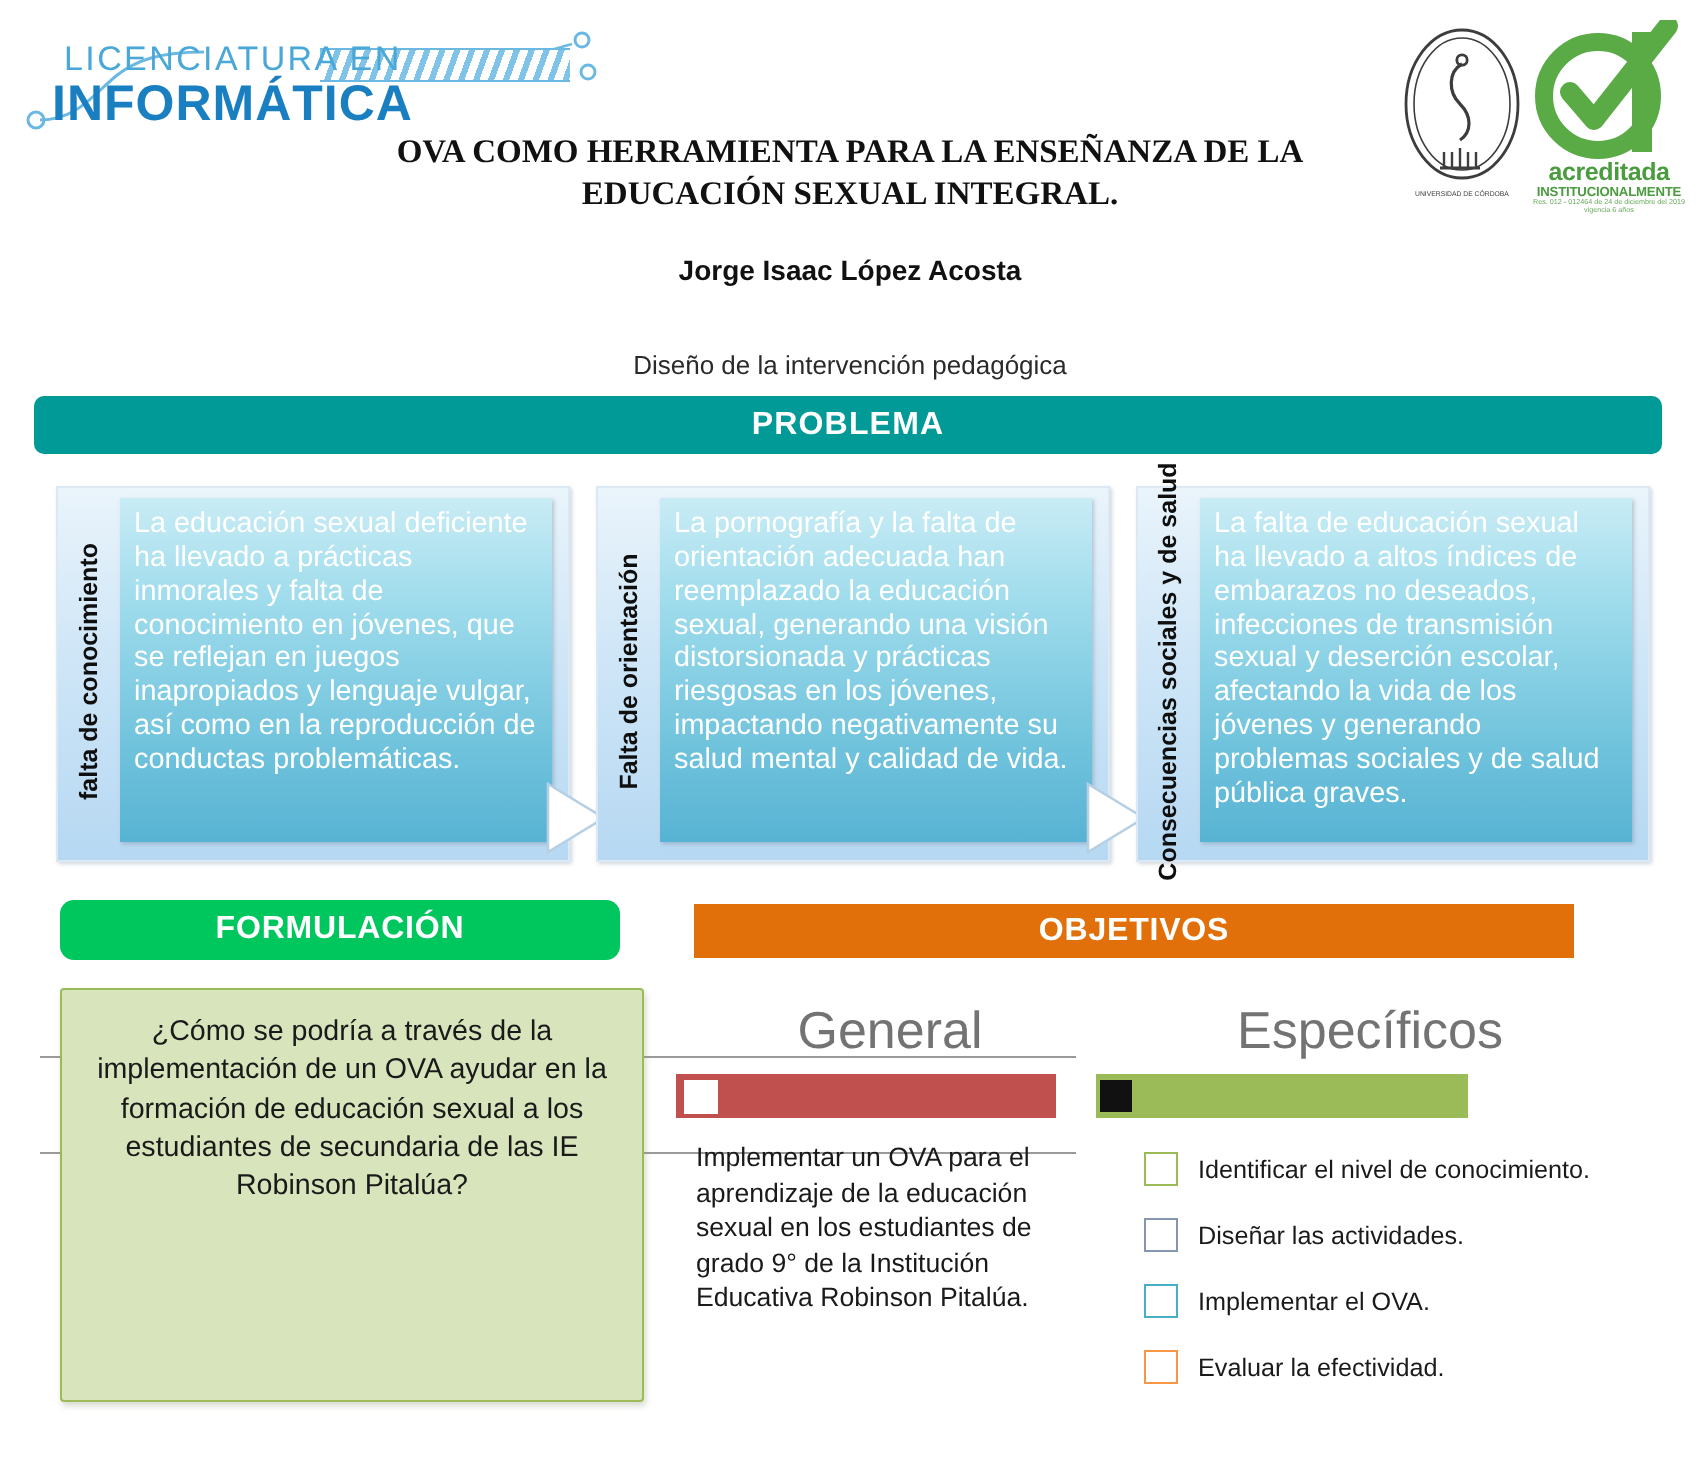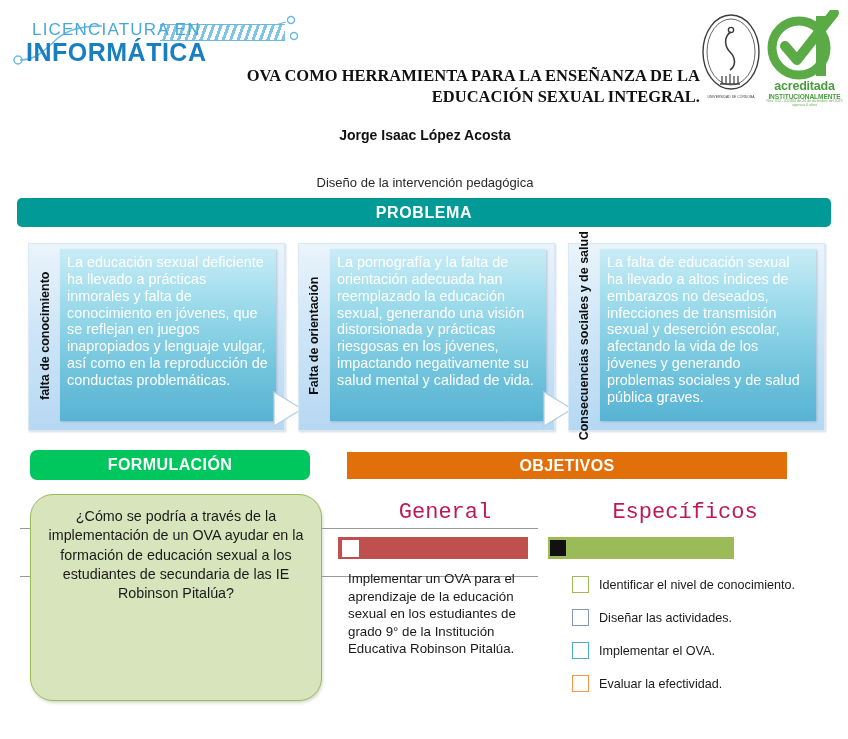--- a/index.html
+++ b/index.html
@@ -40,21 +40,21 @@
   .logo-right{position:absolute;left:700px;top:6px;width:145px;height:105px;}
   .seal{position:absolute;left:0px;top:6px;width:62px;height:88px;}
   .acred-check{position:absolute;left:66px;top:4px;width:78px;height:72px;}
   .acred-txt{position:absolute;left:62px;top:74px;width:85px;text-align:center;}
   .acred-t1{font-size:12.5px;font-weight:bold;color:#4a9c3f;letter-spacing:-0.2px;line-height:1;}
   .acred-t2{font-size:6.6px;font-weight:bold;color:#4a9c3f;letter-spacing:-0.1px;line-height:1.2;}
   .acred-t3{font-size:3.6px;color:#6aaa5e;line-height:1.1;}
 
   .title{
     position:absolute;left:150px;top:66px;width:550px;
-    text-align:right;font-family:"Liberation Serif",serif;
+    text-align:center;font-family:"Liberation Serif",serif;
     font-weight:bold;font-size:16.5px;color:#111;line-height:1.25;
   }
   .authors{
     position:absolute;left:150px;top:126px;width:550px;
     text-align:center;font-weight:bold;font-size:14px;color:#111;line-height:1.3;
   }
   .subtitle{
     position:absolute;left:150px;top:175px;width:550px;
     text-align:center;font-size:13px;color:#2a2a2a;
   }
@@ -108,34 +108,34 @@
     color:#ffffff;font-size:14.4px;line-height:1.17;
   }
   .arrow-con{
     position:absolute;top:388px;width:34px;height:41px;
   }
   .arrow-con svg{display:block;}
 
   
   .form-box{
     position:absolute;left:30px;top:494px;width:290px;height:205px;
-    background:#d8e4bc;border:1.5px solid #9bbb59;border-radius:23px;
+    background:#d8e4bc;border:1.5px solid #9bbb59;border-radius:2px;
     box-shadow:1px 2px 3px rgba(140,150,120,0.35);
   }
   .form-box p{
     margin:0;padding:12px 10px 0 10px;text-align:center;
     font-size:14.3px;color:#1a1a1a;line-height:1.35;
   }
 
   
   .cline{position:absolute;background:#9a9a9a;height:1px;}
 
   
   .obj-head{
-    position:absolute;text-align:center;font-size:22px;color:#be185d;font-weight:400;font-family:Liberation Mono, monospace;
+    position:absolute;text-align:center;font-size:26px;color:#737373;font-weight:400;
   }
   .obj-head-general{left:345px;top:500px;width:200px;}
   .obj-head-especificos{left:560px;top:500px;width:250px;}
 
   .bar{position:absolute;height:22px;display:flex;align-items:center;}
   .bar-general{left:338px;top:537px;width:190px;background:#c0504d;}
   .bar-especificos{left:548px;top:537px;width:186px;background:#9bbb59;}
   .bar-general .sq{width:17px;height:17px;background:#ffffff;margin-left:4px;}
   .bar-especificos .sq{width:16px;height:16px;background:#111111;margin-left:2px;}
 

